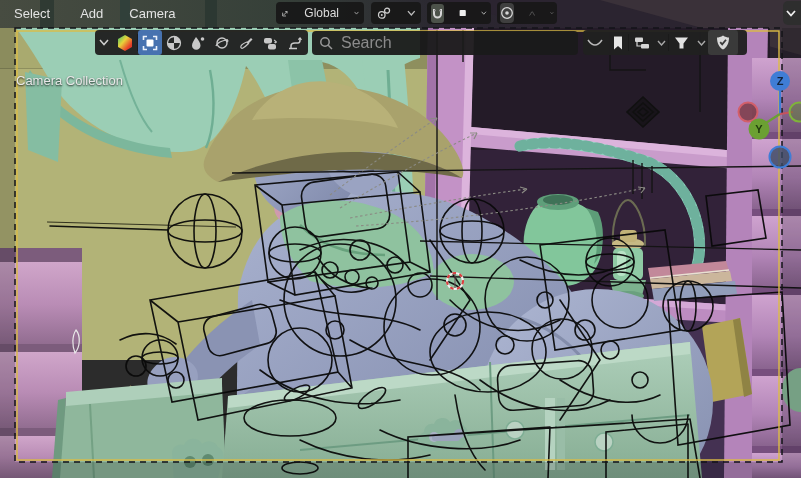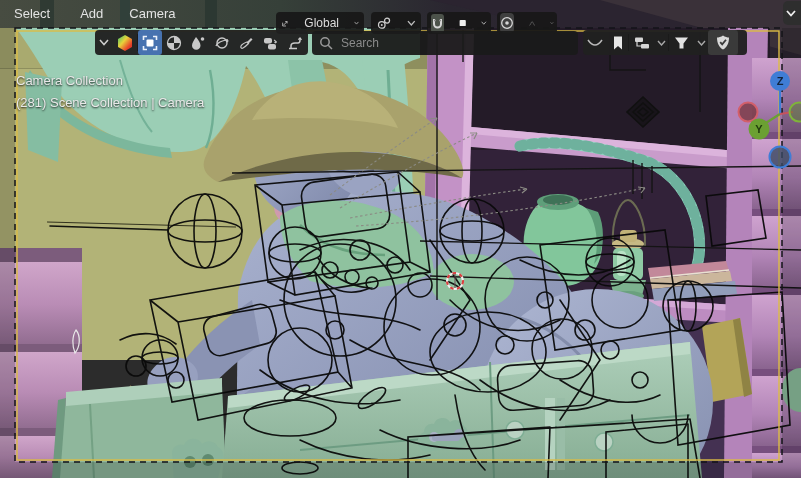--- a/index.html
+++ b/index.html
@@ -3,34 +3,34 @@
 <meta charset="utf-8">
 <style>
   html,body{margin:0;padding:0;background:#141414;}
   *{box-sizing:border-box;}
   #stage{position:relative;width:801px;height:478px;overflow:hidden;
          font-family:"Liberation Sans","DejaVu Sans",sans-serif;background:#2c2c2c;}
   #scene{position:absolute;left:0;top:0;}
   
   .row1{position:absolute;left:0;top:0;width:801px;height:26px;display:flex;align-items:center;}
   .menu-item{color:#e3e3e3;font-size:13px;padding:4px 6px;cursor:default;}
-  .pill{position:absolute;top:12px;height:22px;background:rgba(24,24,24,.93);border-radius:4px;
+  .pill{position:absolute;top:2px;height:22px;background:rgba(24,24,24,.93);border-radius:4px;
         display:flex;align-items:center;padding:0 5px;gap:15px;}
   .pill svg{display:block;}
   .pill .lbl{color:#dcdcdc;font-size:12px;line-height:22px;}
   .seg-lit{background:#3f3f3f;border-radius:4px;height:20px;display:flex;align-items:center;justify-content:center;width:24px;}
   
   .bar2{position:absolute;top:30px;height:25px;background:rgba(32,32,32,.96);border-radius:4px;
         display:flex;align-items:center;}
   .tb-btn{width:24px;height:25px;display:flex;align-items:center;justify-content:center;}
   .tb-btn.sel{background:#4772b0;border-radius:3px;}
   .tb-div{width:1px;height:17px;background:#1a1a1a;}
   .search-wrap{position:absolute;left:312px;top:31px;width:266px;height:24px;background:rgba(26,26,26,.95);
         border-radius:4px;display:flex;align-items:center;padding:0 7px;gap:6px;}
-  .search-wrap input{background:transparent;border:none;outline:none;color:#bdbdbd;font-size:12px;width:200px;
+  .search-wrap input{background:transparent;border:none;outline:none;color:#bdbdbd;font-size:16px;width:200px;
         font-family:"Liberation Sans",sans-serif;}
   .search-wrap input::placeholder{color:#8b8b8b;}
   .corner-pill{position:absolute;right:-8px;top:1px;width:26px;height:24px;background:#2e2e2e;border-radius:5px;
         display:flex;align-items:center;justify-content:flex-start;padding-left:3px;}
   
   .vp-text{position:absolute;left:16px;top:70px;color:#e8e8e8;font-size:13px;line-height:22px;
         text-shadow:0 1px 2px rgba(0,0,0,.85);font-weight:500;pointer-events:none;}
   
   #gizmo{position:absolute;left:731px;top:62px;}
   #gizmo text{font-size:11px;font-weight:bold;font-family:"Liberation Sans",sans-serif;}
@@ -366,21 +366,20 @@
     <rect x="0" y="28" width="15" height="450" fill="rgba(8,4,10,.18)"></rect>
     <rect x="782" y="28" width="19" height="450" fill="rgba(8,4,10,.18)"></rect>
     <rect x="15" y="462" width="767" height="16" fill="rgba(8,4,10,.18)"></rect>
     <rect x="17" y="31" width="762" height="429" fill="none" stroke="#dcbd45" stroke-width="1.4"></rect>
     <rect x="15" y="28" width="767" height="434" fill="none" stroke="#131318" stroke-width="1.5" stroke-dasharray="6 5"></rect>
   </g>
 </svg>
 
 <div class="vp-text">
   <div>Camera Collection</div>
-  <div>(281) Scene Collection | Camera</div>
 </div>
 
 <div class="row1">
   <span class="menu-item" style="margin-left:8px">Select</span>
   <span class="menu-item" style="margin-left:18px">Add</span>
   <span class="menu-item" style="margin-left:14px">Camera</span>
 </div>
 
 <div class="pill" style="left:276px;width:88px">
   <svg width="15" height="15" viewBox="0 0 15 15">

